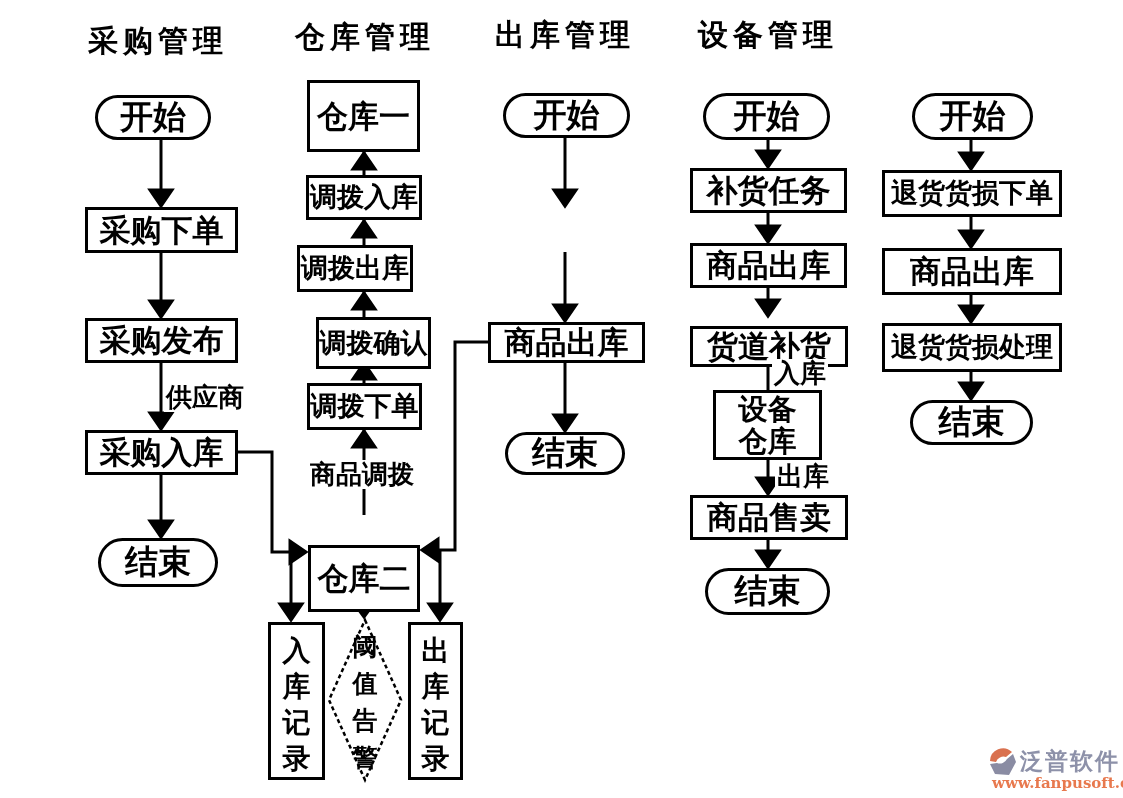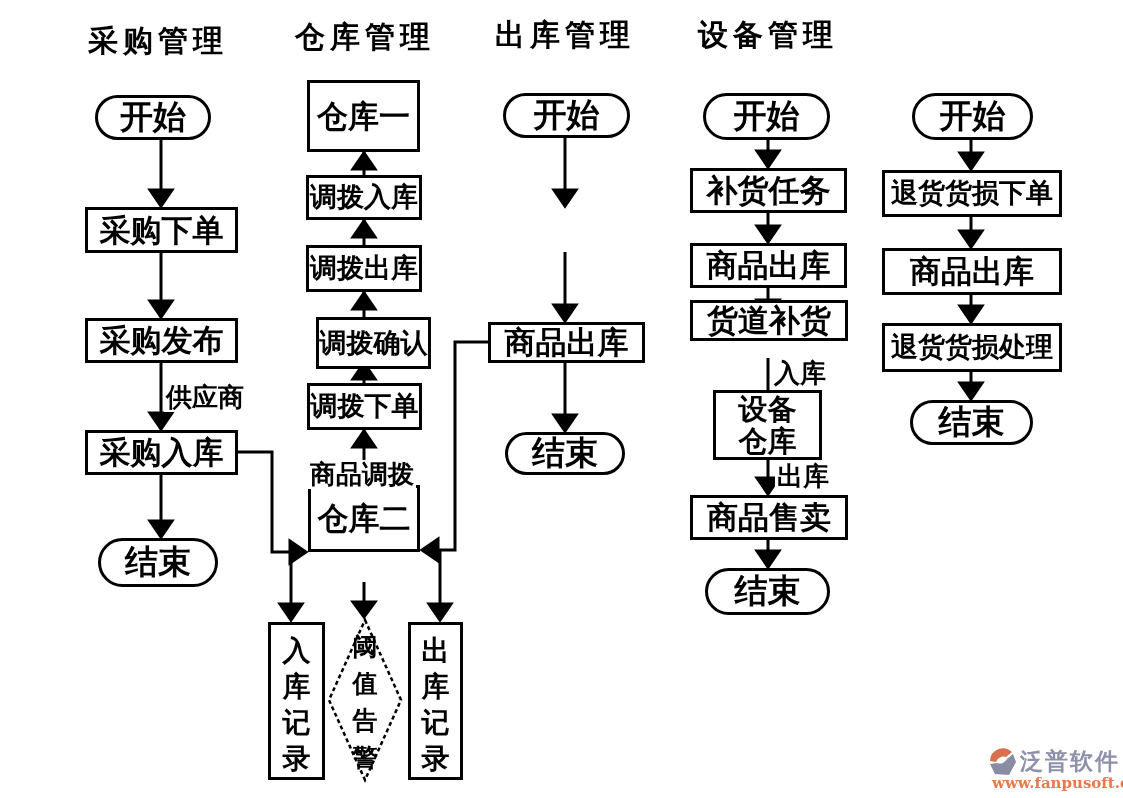--- a/index.html
+++ b/index.html
@@ -15,21 +15,21 @@
   .node{
     position:absolute;z-index:1;box-sizing:border-box;
     border:3px solid #000;background:#fff;
     display:flex;align-items:center;justify-content:center;
     font-weight:bold;text-align:center;white-space:nowrap;line-height:1.05;
   }
   .stadium{border-radius:26px;font-size:33px;}
   .f31{font-size:31px;}
   .f27{font-size:27px;letter-spacing:0;}
   .pre{white-space:pre-line;font-size:29px;line-height:32px;}
-  .vbox{align-items:flex-end;padding-top:20px;}
+  .vbox{align-items:flex-start;padding-top:8px;}
   .vtext{
     display:block;width:30px;word-break:break-all;font-size:28px;
     line-height:36px;font-weight:bold;text-align:center;white-space:normal;
   }
   .diamond-text{
     position:absolute;z-index:2;width:30px;word-break:break-all;
     font-size:25px;line-height:37px;font-weight:bold;text-align:center;
   }
   .elabel{
     position:absolute;z-index:2;background:#fff;font-size:26px;
@@ -129,41 +129,41 @@
   <div class="title" style="left:698px;top:18px">设备管理</div>
 
   <div class="node stadium" style="left:95px;top:95px;width:116px;height:45px">开始</div>
   <div class="node f31" style="left:85px;top:207px;width:153px;height:46px">采购下单</div>
   <div class="node f31" style="left:85px;top:318px;width:153px;height:45px">采购发布</div>
   <div class="node f31" style="left:85px;top:430px;width:153px;height:45px">采购入库</div>
   <div class="node stadium" style="left:98px;top:538px;width:120px;height:49px">结束</div>
 
   <div class="node f27" style="left:306px;top:175px;width:116px;height:45px">调拨入库</div>
   <div class="node f31" style="left:307px;top:80px;width:113px;height:72px">仓库一</div>
-  <div class="node f27" style="left:306px;top:245px;width:116px;height:47px">调拨出库</div>
+  <div class="node f27" style="left:297px;top:245px;width:116px;height:47px">调拨出库</div>
   <div class="node f27" style="left:316px;top:317px;width:115px;height:52px">调拨确认</div>
   <div class="node f27" style="left:307px;top:383px;width:115px;height:47px">调拨下单</div>
-  <div class="node f31" style="left:308px;top:485px;width:112px;height:67px">仓库二</div>
+  <div class="node f31" style="left:308px;top:545px;width:112px;height:67px">仓库二</div>
 
   <div class="node vbox" style="left:268px;top:622px;width:57px;height:158px">
     <span class="vtext">入库记录</span>
   </div>
   <div class="diamond-text" style="left:350px;top:628px">阈值告警</div>
   <div class="node vbox" style="left:408px;top:622px;width:55px;height:158px">
     <span class="vtext">出库记录</span>
   </div>
 
   <div class="node stadium" style="left:503px;top:93px;width:127px;height:45px">开始</div>
   <div class="node f31" style="left:488px;top:322px;width:157px;height:41px">商品出库</div>
   <div class="node stadium" style="left:505px;top:432px;width:120px;height:43px">结束</div>
 
   <div class="node stadium" style="left:703px;top:93px;width:127px;height:47px">开始</div>
   <div class="node f31" style="left:690px;top:168px;width:157px;height:45px">补货任务</div>
   <div class="node f31" style="left:690px;top:243px;width:157px;height:45px">商品出库</div>
-  <div class="node f31" style="left:690px;top:300px;width:158px;height:41px">货道补货</div>
+  <div class="node f31" style="left:690px;top:326px;width:158px;height:41px">货道补货</div>
   <div class="node pre" style="left:713px;top:390px;width:109px;height:70px">设备
 仓库</div>
   <div class="node f31" style="left:690px;top:495px;width:158px;height:45px">商品售卖</div>
   <div class="node stadium" style="left:705px;top:568px;width:125px;height:47px">结束</div>
 
   <div class="node stadium" style="left:912px;top:93px;width:121px;height:47px">开始</div>
   <div class="node f27" style="left:882px;top:170px;width:180px;height:47px">退货货损下单</div>
   <div class="node f31" style="left:882px;top:248px;width:180px;height:47px">商品出库</div>
   <div class="node f27" style="left:882px;top:323px;width:180px;height:49px">退货货损处理</div>
   <div class="node stadium" style="left:910px;top:400px;width:123px;height:45px">结束</div>

